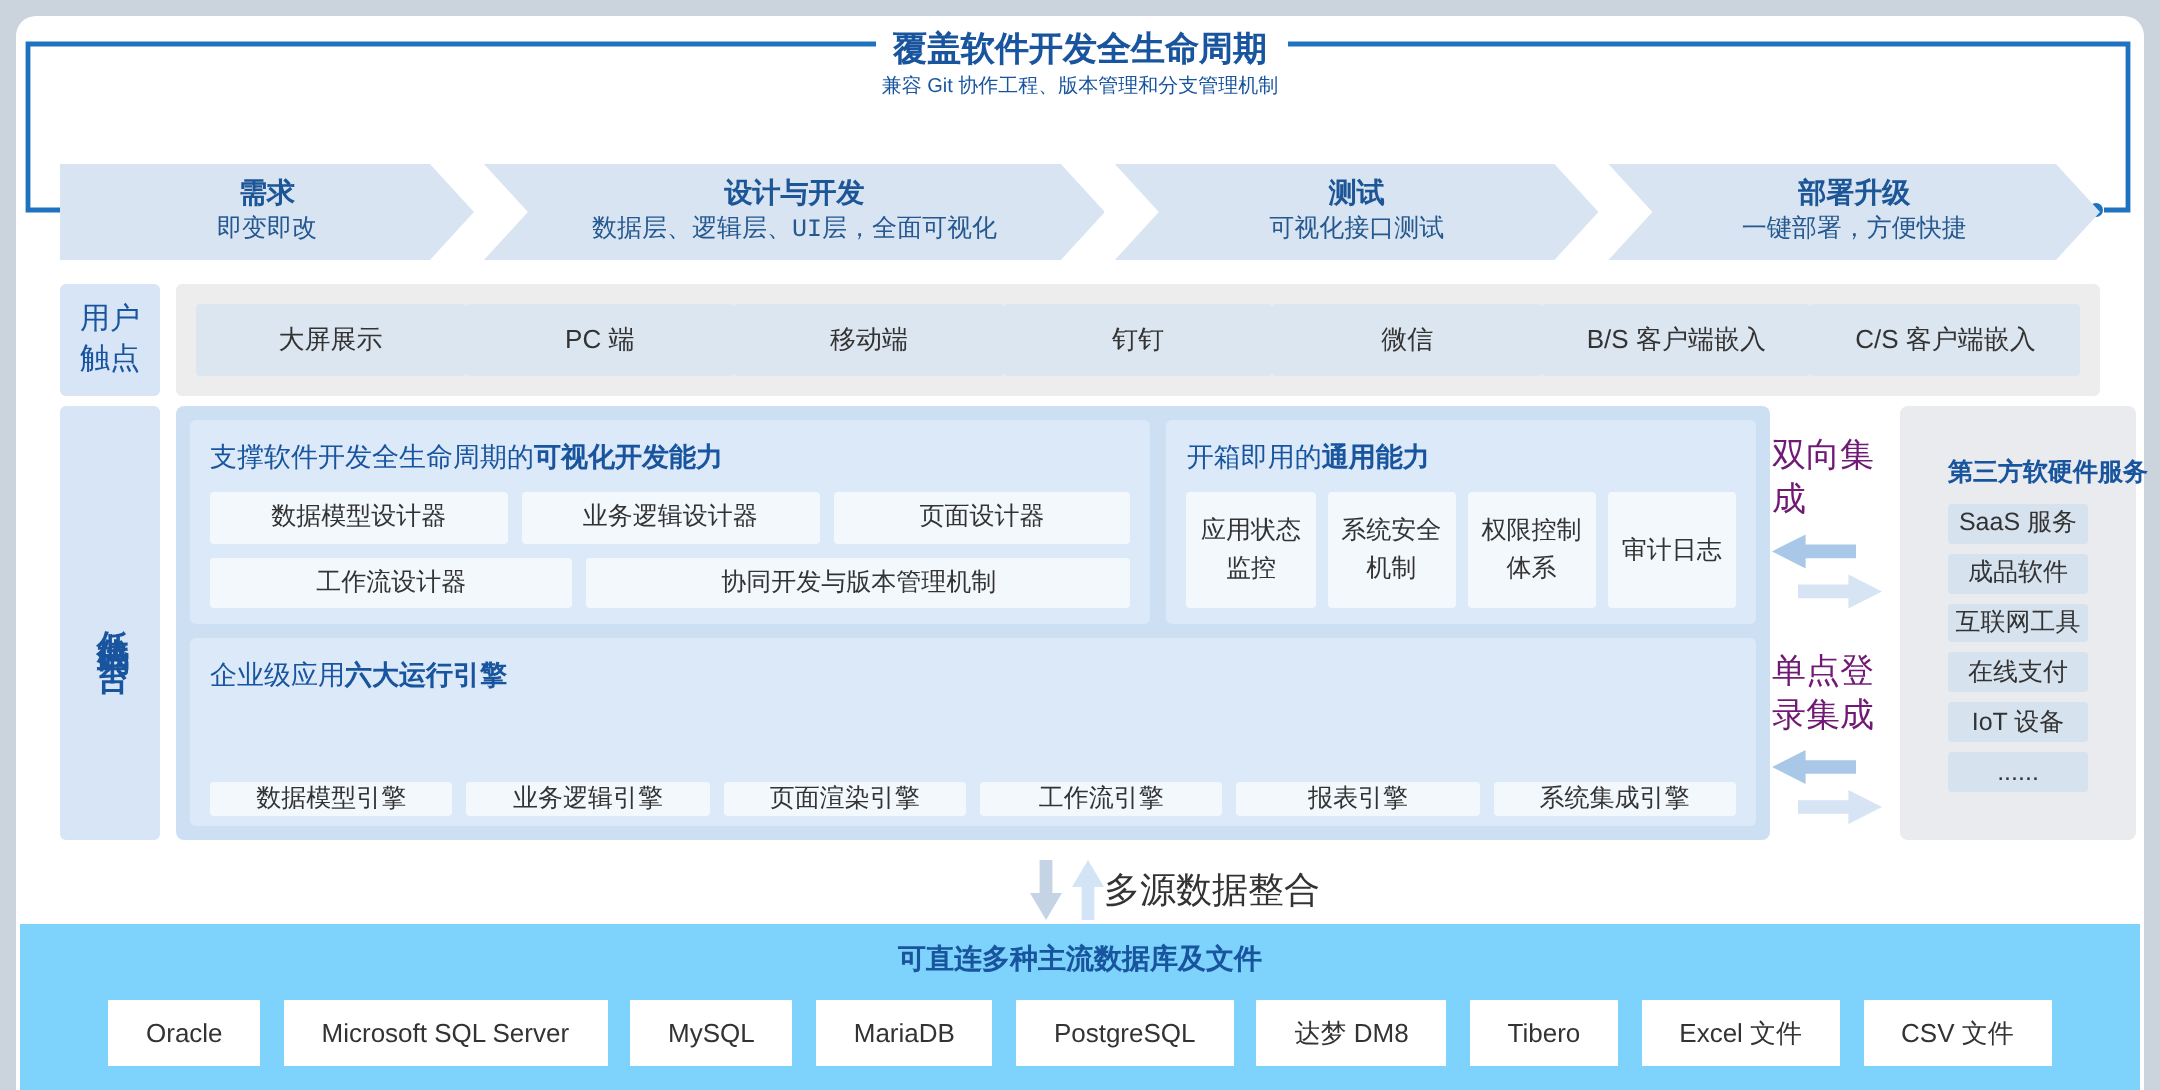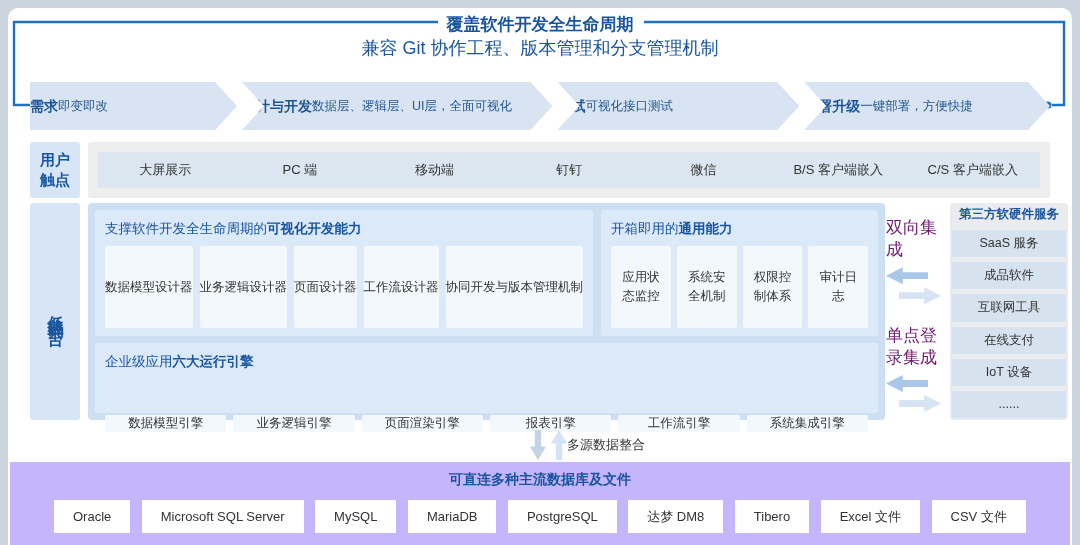--- a/index.html
+++ b/index.html
@@ -6,79 +6,79 @@
   body{
     width:1080px;height:545px;position:relative;overflow:hidden;
     background:#cbd4dd;
     font-family:"Liberation Sans","DejaVu Sans",sans-serif;
     -webkit-font-smoothing:antialiased;
   }
   .card{position:absolute;left:8px;top:8px;right:8px;bottom:0;background:#ffffff;border-radius:10px 10px 0 0;}
 
   
   .hdr-title{position:absolute;top:5px;left:0;right:0;text-align:center;font-size:17px;font-weight:bold;color:#19559e;}
-  .hdr-sub{position:absolute;top:28px;left:0;right:0;text-align:center;font-size:18px;color:#19559e;}
+  .hdr-sub{position:absolute;top:28px;left:0;right:0;text-align:center;font-size:10px;color:#19559e;}
   .bracket-svg{position:absolute;left:0;top:0;width:1064px;height:130px;pointer-events:none;}
 
   
   .chevrons{position:absolute;top:74px;left:22px;width:1020px;height:48px;display:flex;gap:5px;}
-  .chev{background:#d8e4f2;display:flex;flex-direction:row;align-items:center;line-height:1.3;}
+  .chev{background:#d8e4f2;display:flex;flex-direction:column;justify-content:center;align-items:center;line-height:1.3;font-family:Liberation Mono, monospace;}
   .chev.first{clip-path:polygon(0 0,calc(100% - 22px) 0,100% 50%,calc(100% - 22px) 100%,0 100%);}
   .chev.mid{clip-path:polygon(0 0,calc(100% - 22px) 0,100% 50%,calc(100% - 22px) 100%,0 100%,22px 50%);}
   .cw1{flex:208 0 0}.cw2{flex:312 0 0}.cw3{flex:243 0 0}.cw4{flex:247 0 0}
   .chev-title{font-size:14px;font-weight:bold;color:#1d5697;}
   .chev-sub{font-size:12.5px;color:#25588f;}
 
   
   .touch-label{position:absolute;top:134px;left:22px;width:50px;height:56px;background:#d7e5f6;border-radius:3px;display:flex;align-items:center;justify-content:center;}
-  .touch-label span{display:block;width:32px;text-align:center;font-size:15px;font-weight:bold;color:#19559e;line-height:1.35;}
+  .touch-label span{display:block;width:32px;text-align:center;font-size:15px;font-weight:normal;color:#19559e;line-height:1.35;}
   .touch-panel{position:absolute;top:134px;left:80px;width:962px;height:56px;background:#ededee;border-radius:3px;display:flex;align-items:center;padding:0 10px;gap:0;box-sizing:border-box;}
   .touch-item{flex:1;height:36px;background:#dce6f1;display:flex;align-items:center;justify-content:center;font-size:13px;color:#333;border-radius:2px;white-space:nowrap;}
 
   
   .plat-label{position:absolute;top:195px;left:22px;width:50px;height:217px;background:#d7e5f6;border-radius:3px;display:flex;align-items:center;justify-content:center;}
   .plat-label span{writing-mode:vertical-rl;font-size:16px;font-weight:bold;color:#19559e;letter-spacing:4px;}
   .plat-main{position:absolute;top:195px;left:80px;width:797px;height:217px;background:#cde0f3;border-radius:4px;padding:7px;box-sizing:border-box;display:flex;flex-direction:column;gap:7px;}
   .plat-top{display:flex;gap:8px;flex:1;min-height:0;}
   .sec{background:#dce9f8;border-radius:3px;padding:8px 10px;box-sizing:border-box;display:flex;flex-direction:column;}
   .sec-dev{flex:352 0 0}.sec-common{flex:210 0 0}.sec-int{flex:203 0 0}
   .sec-title{font-size:13.5px;color:#19559e;margin:2px 0 8px;white-space:nowrap;}
   .sec-title .tb{font-weight:bold;}
   .box{background:#f3f8fd;display:flex;align-items:center;justify-content:center;font-size:12.5px;color:#333;border-radius:2px;white-space:nowrap;}
-  .dev-grid{display:flex;flex-direction:row;gap:7px;flex:1;}
+  .dev-grid{display:flex;flex-direction:column;gap:7px;flex:1;}
   .dev-row{display:flex;gap:7px;flex:1;}
   .dev-row .box{flex:1;}
   .dev-row .box.wide{flex:1.5;}
   .common-row{display:flex;gap:6px;flex:1;}
   .common-row .box{flex:1;text-align:center;line-height:1.5;white-space:normal;padding:0 6px;}
   .int-grid{display:grid;grid-template-columns:1fr 1fr;gap:7px;flex:1;}
-  .sec-engines{height:70px;flex:none;gap:36px;}
+  .sec-engines{height:94px;flex:none;gap:36px;}
   .eng-row{display:flex;gap:7px;flex:1;}
   .eng-row .box{flex:1;}
 
   
   .side-col{position:absolute;top:195px;left:878px;width:60px;height:217px;display:flex;flex-direction:column;justify-content:space-between;padding:14px 0 8px;box-sizing:border-box;}
   .side-label{font-size:17px;color:#701a75;line-height:1.3;}
   .harrows{margin-top:6px;}
   .arrow-left{width:42px;height:17px;background:#a9c8e8;clip-path:polygon(0 50%,40% 0,40% 30%,100% 30%,100% 70%,40% 70%,40% 100%);}
   .arrow-right{width:42px;height:17px;background:#d6e4f4;clip-path:polygon(100% 50%,60% 0,60% 30%,0 30%,0 70%,60% 70%,60% 100%);margin-left:13px;margin-top:3px;}
 
   
-  .tp-panel{position:absolute;top:195px;left:942px;width:118px;height:217px;background:#e9ebee;border-radius:4px;padding:2px;box-sizing:border-box;display:flex;flex-direction:column;gap:5px;}
+  .tp-panel{position:absolute;top:195px;left:942px;width:118px;height:217px;background:#e9ebee;border-radius:4px;padding:24px;box-sizing:border-box;display:flex;flex-direction:column;gap:5px;}
   .tp-title{font-size:12.5px;font-weight:bold;color:#19559e;text-align:center;white-space:nowrap;margin:1px 0 2px;}
   .tp-item{flex:1;background:#d7e2ef;display:flex;align-items:center;justify-content:center;font-size:12.5px;color:#333;border-radius:2px;white-space:nowrap;}
 
   
   .merge-row{position:absolute;top:419px;left:0;right:0;height:36px;display:flex;align-items:center;justify-content:center;padding-left:95px;}
   .arrow-down{width:16px;height:30px;background:#c4d4e4;clip-path:polygon(30% 0,70% 0,70% 55%,100% 55%,50% 100%,0 55%,30% 55%);}
   .arrow-up{width:16px;height:30px;background:#d2e4f6;clip-path:polygon(50% 0,100% 45%,70% 45%,70% 100%,30% 100%,30% 45%,0 45%);margin-left:5px;}
-  .merge-label{font-size:13px;color:#333;}
-
-  
-  .db-panel{position:absolute;top:454px;left:2px;right:2px;bottom:0;background:#c4b5fd;padding-top:9px;box-sizing:border-box;}
+  .merge-label{font-size:18px;color:#333;}
+
+  
+  .db-panel{position:absolute;top:454px;left:2px;right:2px;bottom:0;background:#7dd3fc;padding-top:9px;box-sizing:border-box;}
   .db-title{text-align:center;font-size:14px;font-weight:bold;color:#19559e;}
   .db-row{display:flex;justify-content:space-between;padding:0 44px;margin-top:11px;}
   .db-item{background:#ffffff;height:33px;display:flex;align-items:center;justify-content:center;padding:0 19px;font-size:13px;color:#333;white-space:nowrap;}
 </style>
 </head>
 <body>
 
 <div class="card">
 
   <div class="hdr-title">覆盖软件开发全生命周期</div>
@@ -156,22 +156,22 @@
       </div>
 
     </div>
 
     <div class="sec sec-engines">
       <div class="sec-title"><span>企业级应用</span><span class="tb">六大运行引擎</span></div>
       <div class="eng-row">
         <div class="box">数据模型引擎</div>
         <div class="box">业务逻辑引擎</div>
         <div class="box">页面渲染引擎</div>
+        <div class="box">工作流引擎</div>
         <div class="box">报表引擎</div>
-        <div class="box">工作流引擎</div>
         <div class="box">系统集成引擎</div>
       </div>
     </div>
   </div>
 
   <div class="side-col">
     <div>
       <div class="side-label">双向集成</div>
       <div class="harrows">
         <div class="arrow-left"></div>

